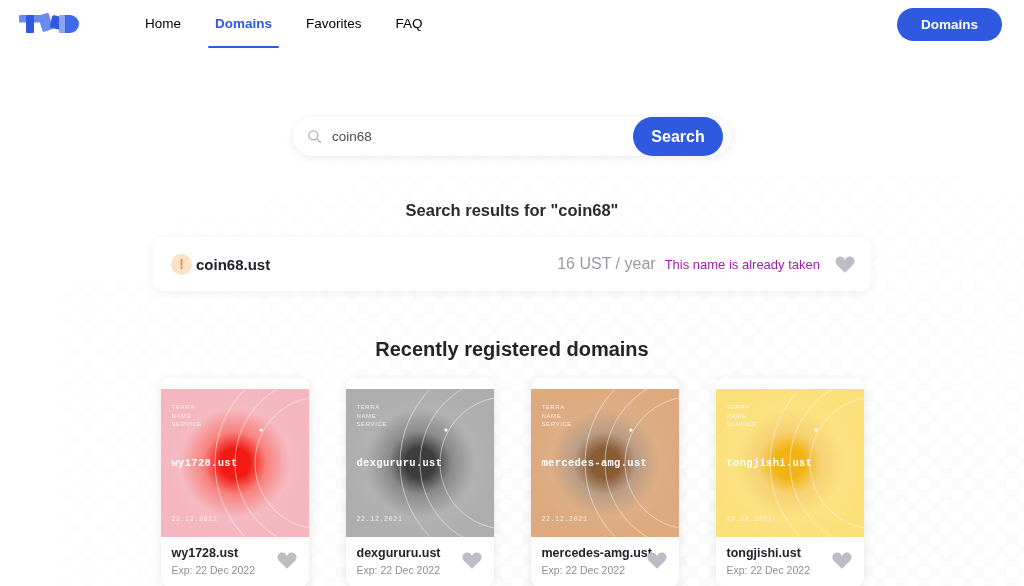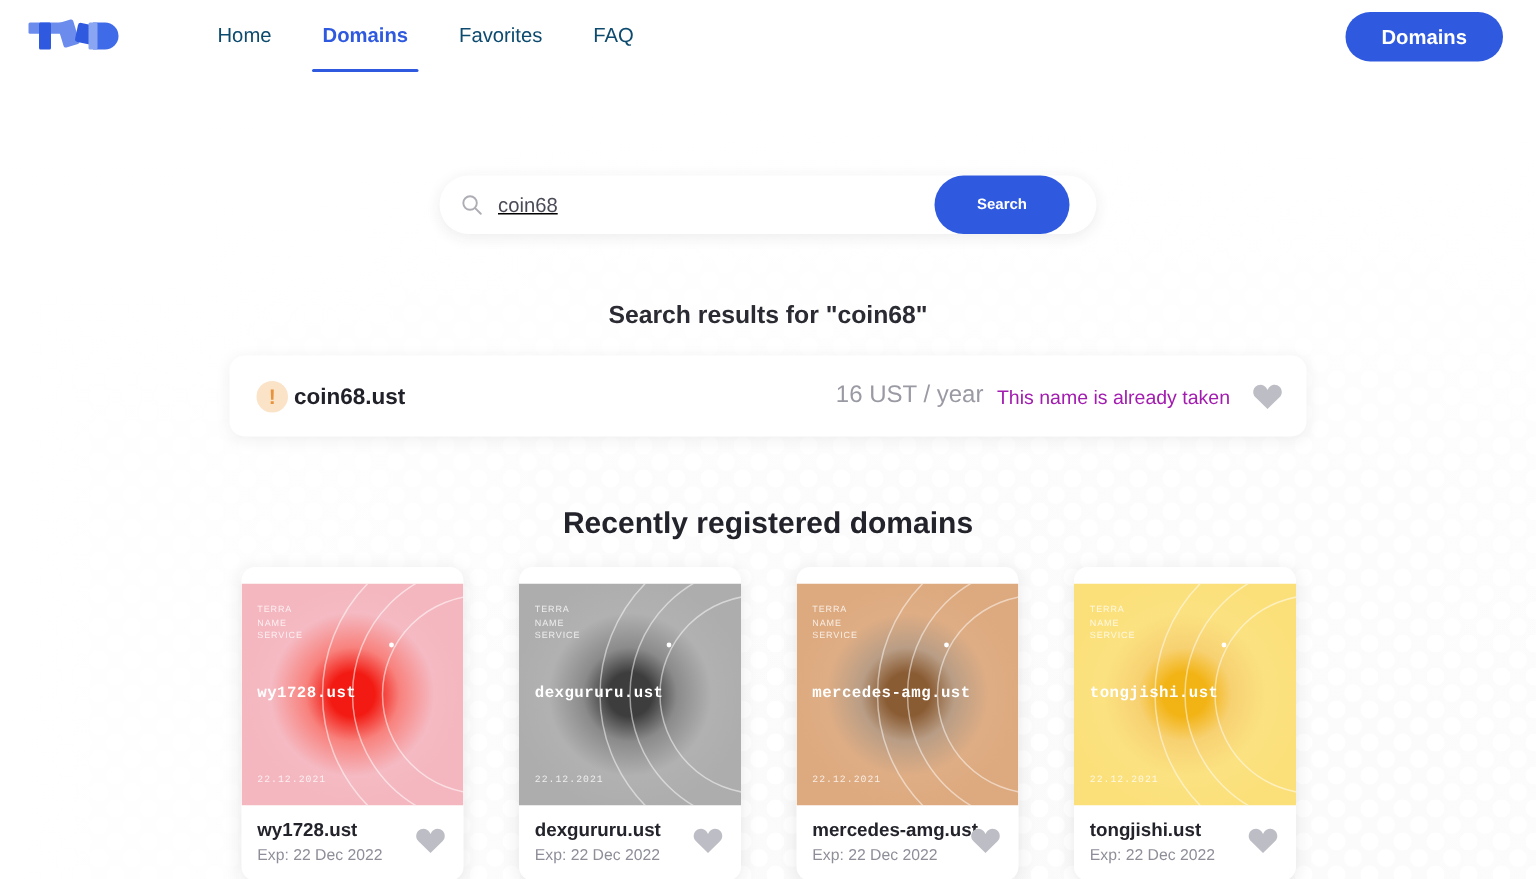--- a/index.html
+++ b/index.html
@@ -34,21 +34,21 @@
     background: #ffffff;
     display: flex;
     align-items: center;
     padding: 0 22px 0 18px;
     position: relative;
   }
   .logo { width: 62px; height: 26px; position: relative; flex: 0 0 auto; }
   nav { display: flex; align-items: center; gap: 0; margin-left: 48px; height: 48px; }
   .nav-item {
     font-size: 13.5px;
-    color: #0c4a6e;
+    color: #000000;
     padding: 0 17px;
     height: 48px;
     line-height: 48px;
     position: relative;
     cursor: pointer;
     white-space: nowrap;
   }
   .nav-item.active { color: #2f5ae0; font-weight: 700; }
   .nav-item.active::after {
     content: ""; position: absolute;
@@ -65,45 +65,44 @@
     font-weight: 700;
     padding: 9px 24px;
     cursor: pointer;
     font-family: inherit;
   }
 
   
   .search-wrap {
     display: flex; justify-content: center;
     margin-top: 69px;
-    text-decoration: underline;
   }
   .search-bar {
     width: 438px; height: 39px;
     background: #ffffff;
     border-radius: 20px;
     box-shadow: 0 2px 10px rgba(40,40,60,0.09);
     display: flex; align-items: center;
     padding-left: 14px;
     position: relative;
   }
   .search-icon { width: 15px; height: 15px; flex: 0 0 auto; opacity: .55; }
   .search-input {
     border: none; outline: none; background: transparent;
     font-size: 13.5px; color: #4b4b57;
     font-family: inherit;
     margin-left: 10px; flex: 1 1 auto; height: 100%;
   }
   .search-input::placeholder { color: #a8a8b3; }
   .search-btn {
-    position: absolute; right: 18px; top: 0;
+    position: absolute; right: 8px; top: 0;
     height: 39px; width: 90px;
     background: #2f5ae0; color: #fff;
     border: none; border-radius: 20px;
-    font-size: 10px; font-weight: 700;
+    font-size: 16px; font-weight: 700;
     cursor: pointer; font-family: inherit;
   }
 
   
   .results-title {
     text-align: center;
     font-size: 16.5px;
     font-weight: 700;
     color: #2b2b33;
     margin-top: 45px;

